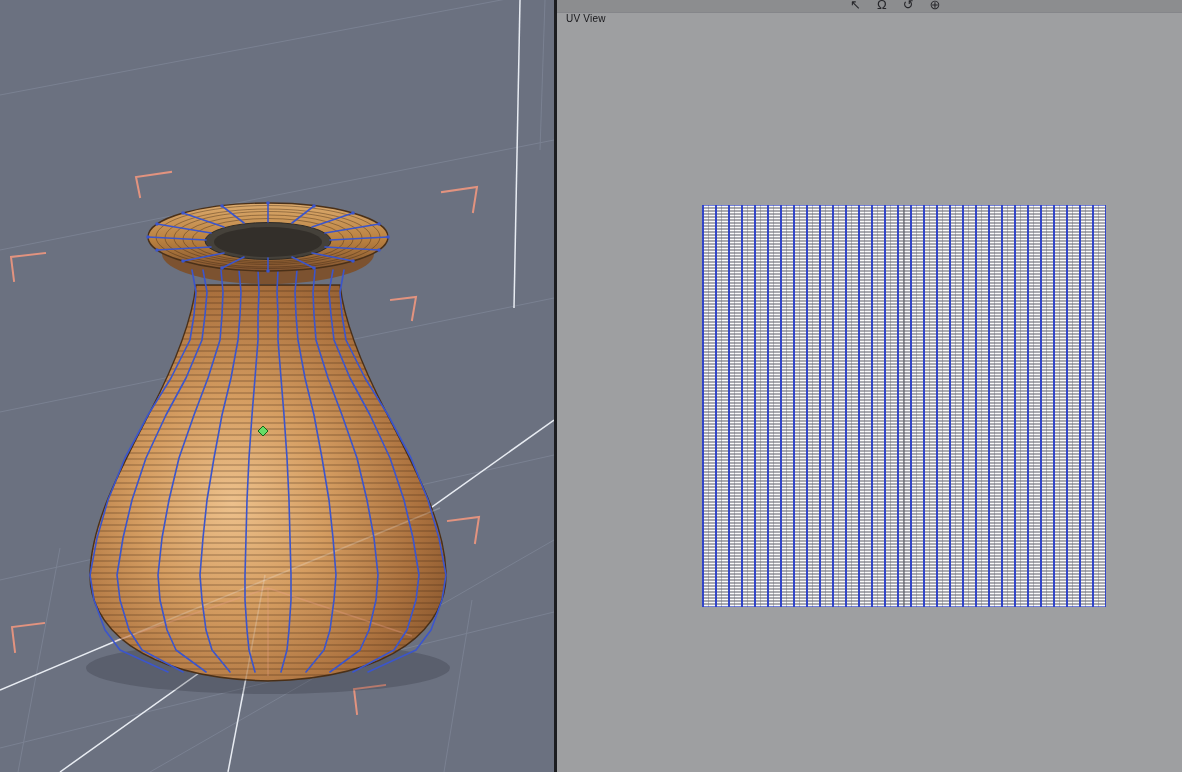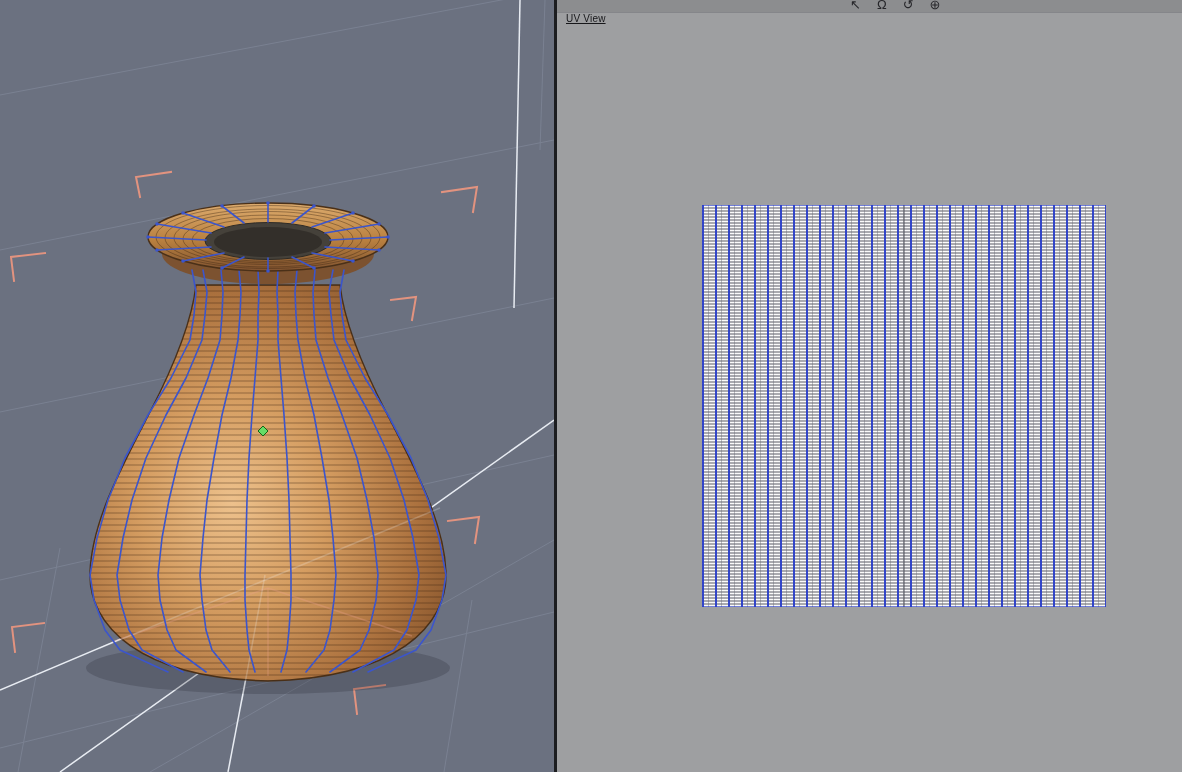--- a/index.html
+++ b/index.html
@@ -31,21 +31,21 @@
   #uv-toolbar-icons{
     position:absolute;left:293px;top:-4px;height:16px;
     display:flex;gap:16px;align-items:flex-end;
   }
   #uv-toolbar-icons .tool-icon{
     font-size:13px;line-height:14px;color:#26262a;cursor:pointer;
     user-select:none;
   }
   #uv-label{
     position:absolute;left:9px;top:13px;
-    font-size:10px;color:#17171a;letter-spacing:.2px;text-decoration:underline;
+    font-size:10px;color:#17171a;letter-spacing:.2px;
   }
   #uv-grid{
     position:absolute;left:145px;top:205px;width:404px;height:400px;
     background-color:#b5b6ba;
     background-image:
       
       repeating-linear-gradient(to right,
         rgba(42,62,200,0.95) 0px, rgba(42,62,200,0.95) 2px,
         transparent 2px, transparent 13px),
       

